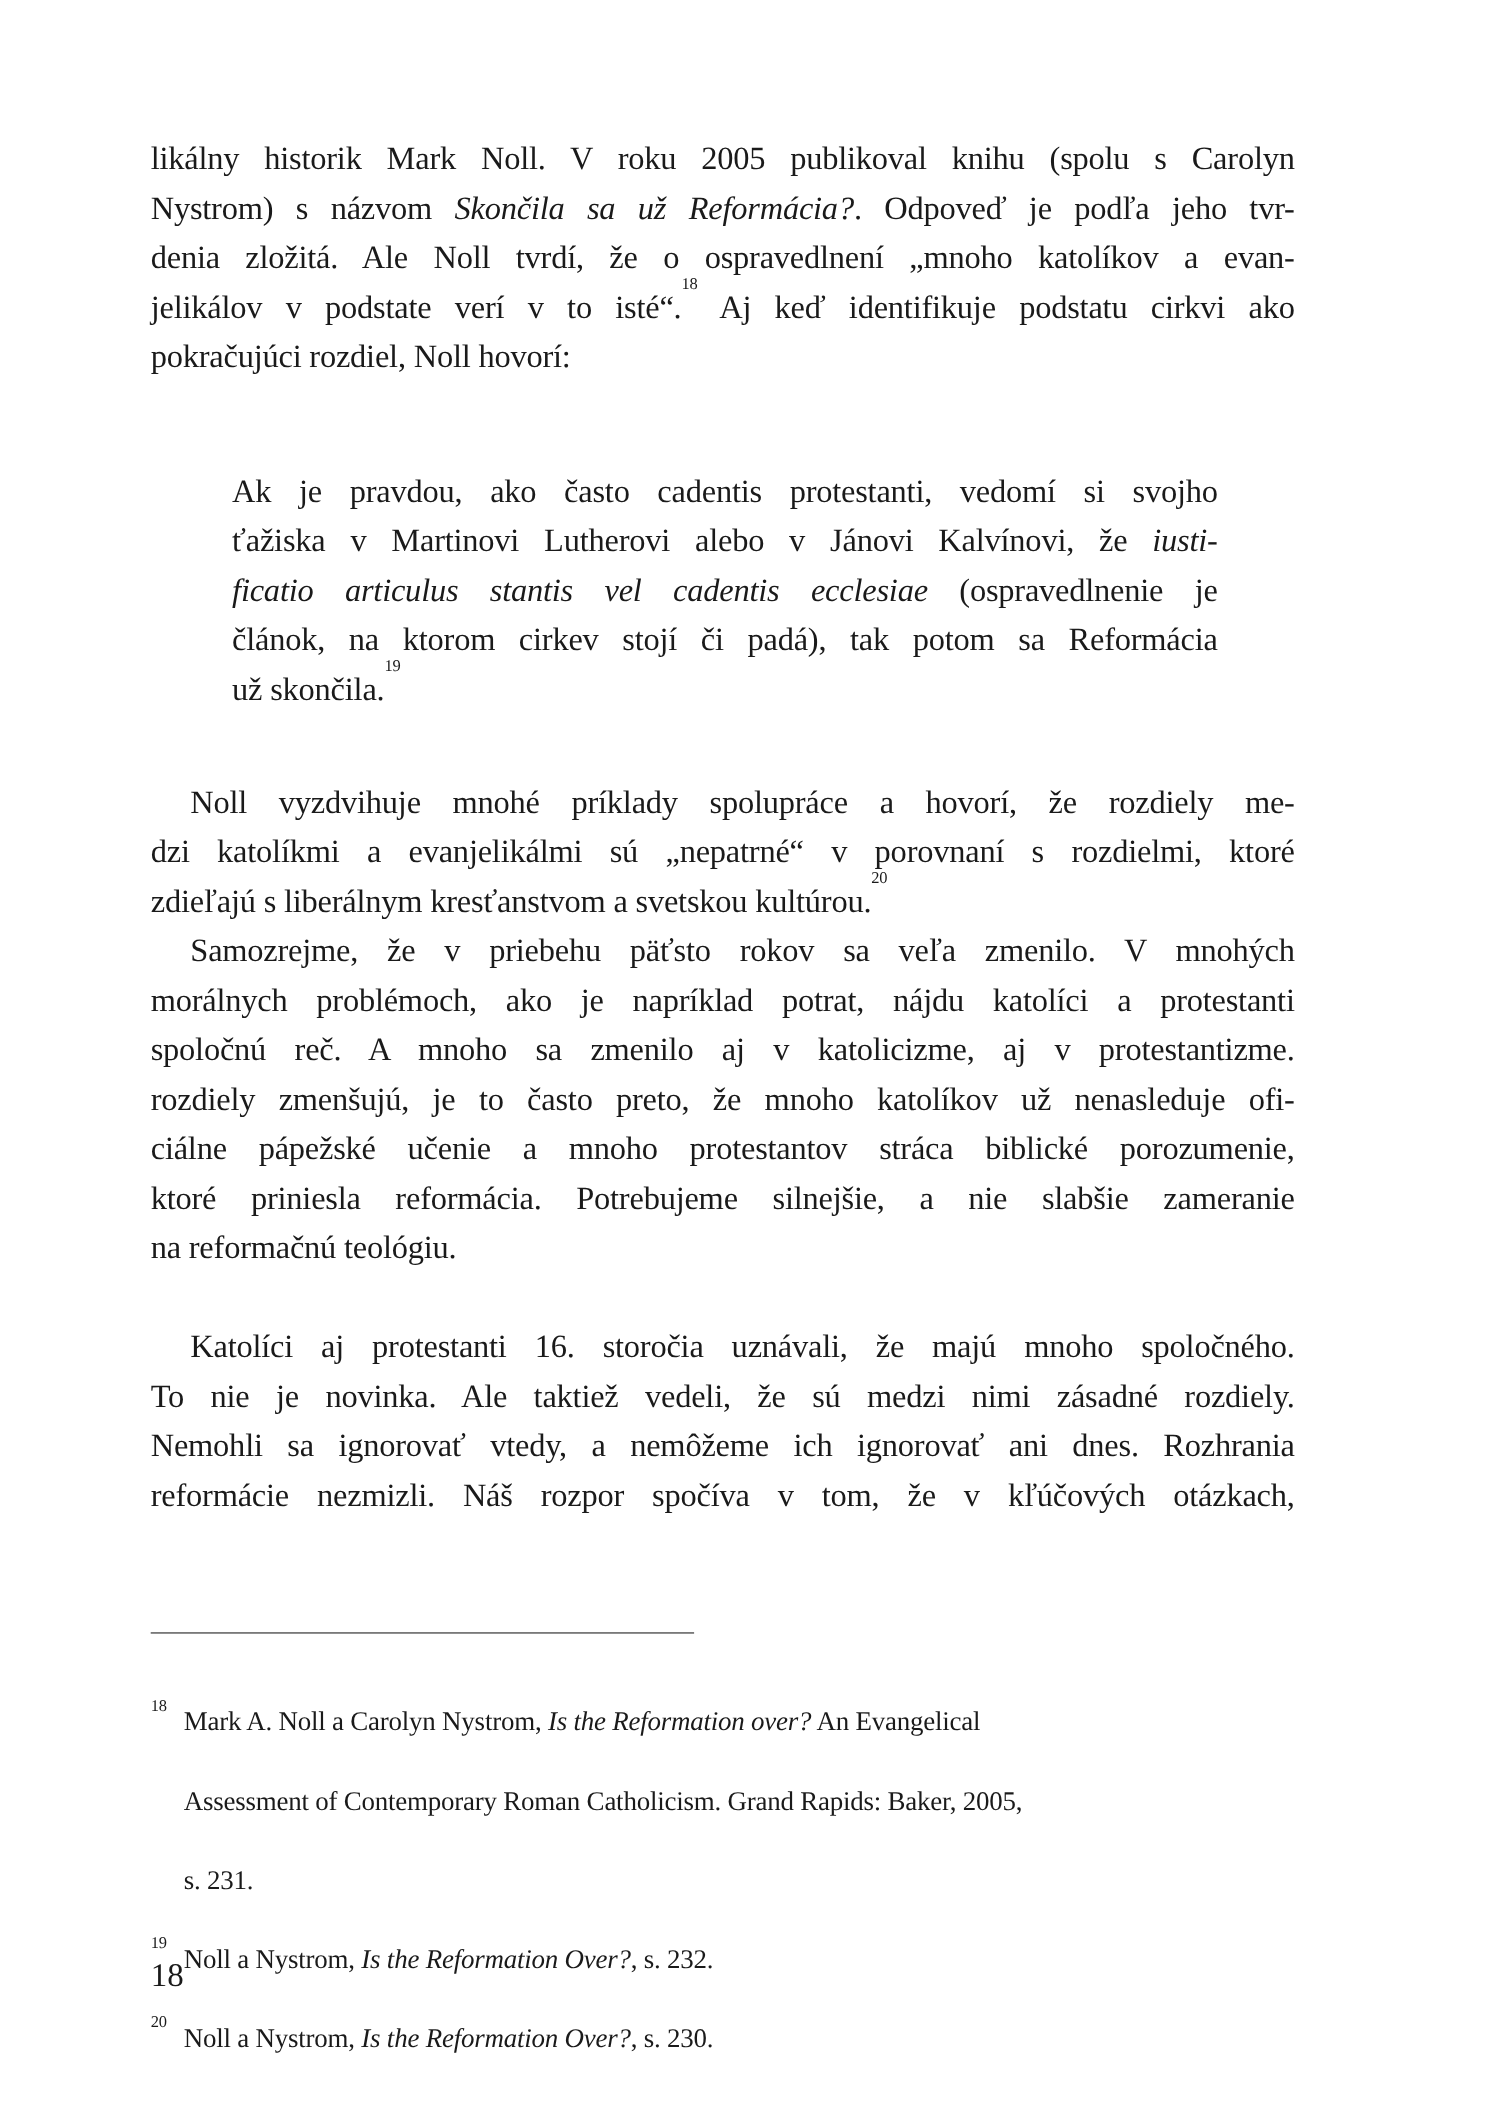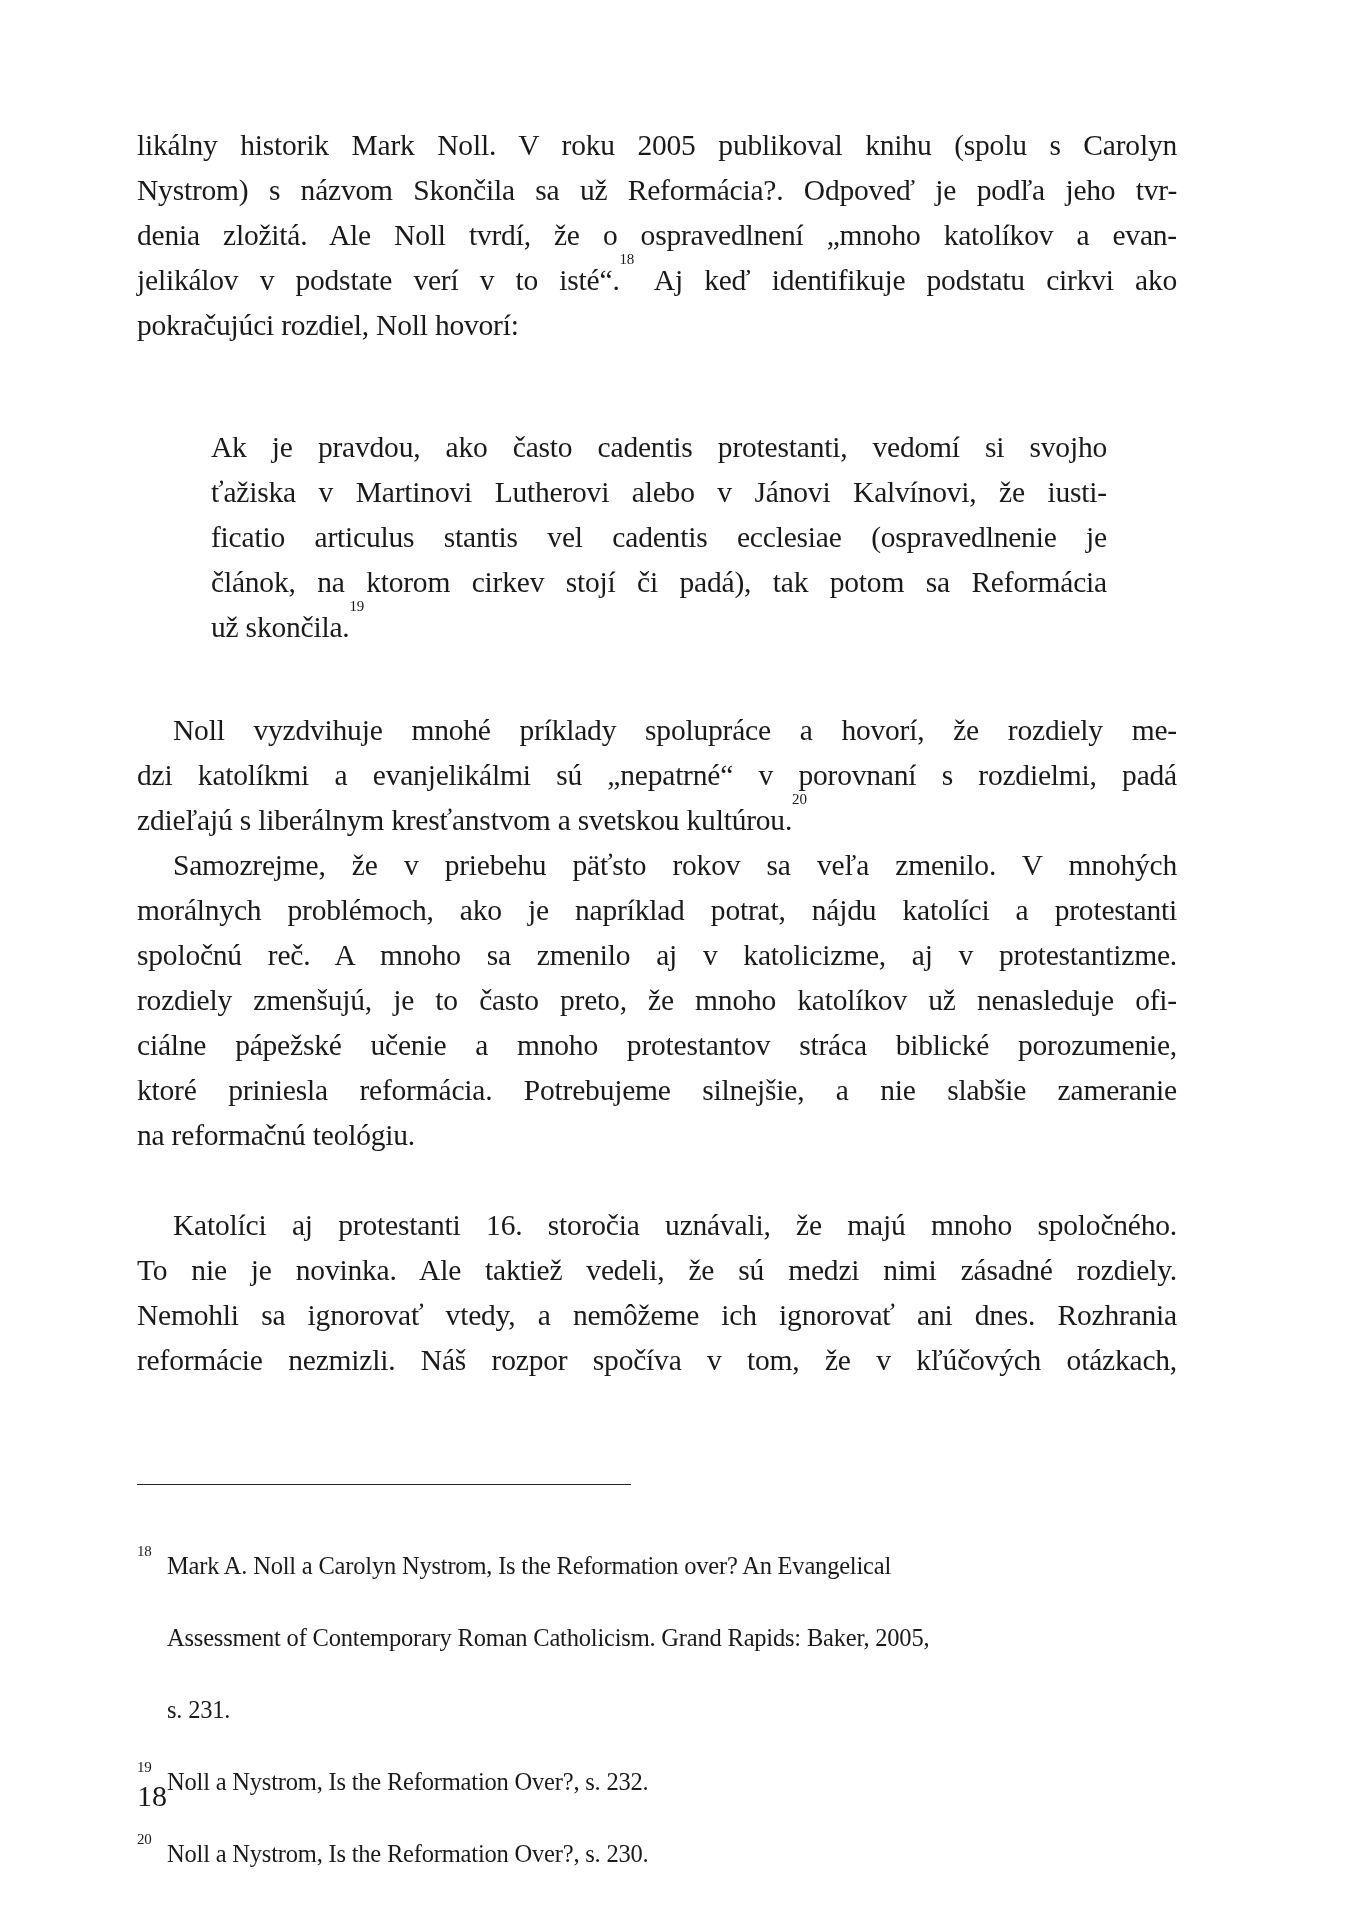--- a/index.html
+++ b/index.html
@@ -46,21 +46,21 @@
       margin-top: 11px;
     }
     .quote-block {
       position: absolute;
       left: 211px;
       width: 896px;
       font-size: 29.5px;
       line-height: 45px;
       letter-spacing: -0.2px;
     }
-    i, .it { }
+    i, .it { font-style: italic; }
     sup, .sup {
       font-size: 15px;
       vertical-align: top;
       position: relative;
       top: -6px;
       line-height: 1;
     }
     .rule {
       position: absolute;
       left: 137px;
@@ -129,21 +129,21 @@
       <span class="it">ficatio articulus stantis vel cadentis ecclesiae</span><span> (ospravedlnenie je</span>
     </span>
     <span class="line">článok, na ktorom cirkev stojí či padá), tak potom sa Reformácia</span>
     <span class="line last">
       <span>už skončila.</span><span class="sup">19</span>
     </span>
   </div>
 
   <div class="text-block" style="top:697px;">
     <span class="line indent-first">Noll vyzdvihuje mnohé príklady spolupráce a hovorí, že rozdiely me-</span>
-    <span class="line">dzi katolíkmi a evanjelikálmi sú „nepatrné“ v porovnaní s rozdielmi, padá</span>
+    <span class="line">dzi katolíkmi a evanjelikálmi sú „nepatrné“ v porovnaní s rozdielmi, ktoré</span>
     <span class="line last">
       <span>zdieľajú s liberálnym kresťanstvom a svetskou kultúrou.</span><span class="sup">20</span>
     </span>
   </div>
 
   <div class="text-block" style="top:832px;">
     <span class="line indent-first">Samozrejme, že v priebehu päťsto rokov sa veľa zmenilo. V mnohých</span>
     <span class="line">morálnych problémoch, ako je napríklad potrat, nájdu katolíci a protestanti</span>
     <span class="line">spoločnú reč. A mnoho sa zmenilo aj v katolicizme, aj v protestantizme.</span>
     <span class="line">rozdiely zmenšujú, je to často preto, že mnoho katolíkov už nenasleduje ofi-</span>

